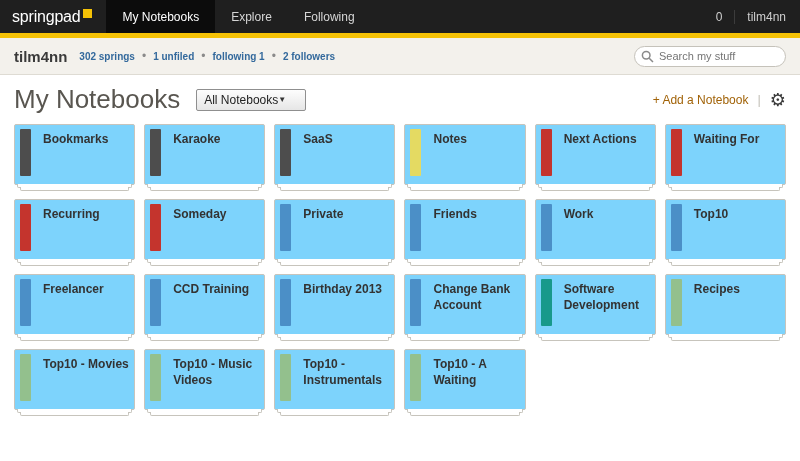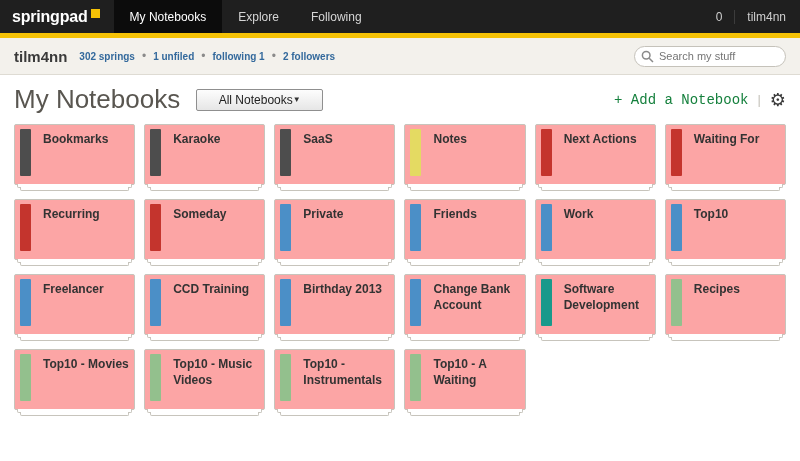--- a/index.html
+++ b/index.html
@@ -16,21 +16,21 @@
     background: #1f1f1f;
     display: flex;
     align-items: stretch;
   }
   .logo {
     display: flex;
     align-items: center;
     padding: 0 14px 0 12px;
     color: #fff;
     font-size: 16px;
-    font-weight: bold;
+    font-weight: normal;
     letter-spacing: -0.2px;
     cursor: pointer;
   }
   .logo-mark {
     display: inline-block;
     width: 9px; height: 9px;
     background: #f5c206;
     margin-left: 3px;
     margin-top: -6px;
   }
@@ -115,66 +115,65 @@
     align-items: center;
     height: 49px;
   }
   .main-title {
     font-size: 26px;
     font-weight: normal;
     color: #595650;
     margin-right: 16px;
   }
   .dropdown {
-    width: 127px;
+    width: 110px;
     height: 22px;
     border: 1px solid #8f8f8f;
     border-radius: 2px;
     background: linear-gradient(#fdfdfd, #e6e6e6);
     display: flex;
     align-items: center;
-    justify-content: center;
+    justify-content: flex-start;
     padding: 0 7px;
     font-size: 12px;
     color: #222;
     cursor: pointer;
   }
   .dropdown .caret { font-size: 8px; color: #333; }
   .main-header-right {
     margin-left: auto;
     display: flex;
     align-items: center;
   }
   .add-link {
-    font-size: 14px;
-    color: #15803d;
+    font-size: 12px;
+    color: #a16207;
     cursor: pointer;
     text-decoration: none;
-    font-family: Liberation Mono, monospace;
   }
   .vsep { color: #c5c2ba; margin: 0 9px; font-size: 13px; }
   .gear {
     font-size: 18px;
     color: #3a3a3a;
     cursor: pointer;
     line-height: 1;
   }
 
   
   .grid {
     display: grid;
     grid-template-columns: repeat(6, 1fr);
     column-gap: 9px;
     row-gap: 14px;
     padding-bottom: 10px;
   }
   .notebook {
     position: relative;
     height: 61px;
-    background: #fca5a5;
+    background: #7dd3fc;
     border: 1px solid #c7c4bc;
     border-radius: 2px;
     cursor: pointer;
   }
   .notebook::before {
     content: "";
     position: absolute;
     left: 2px; right: 2px; bottom: -4px;
     height: 3px;
     background: #fff;

